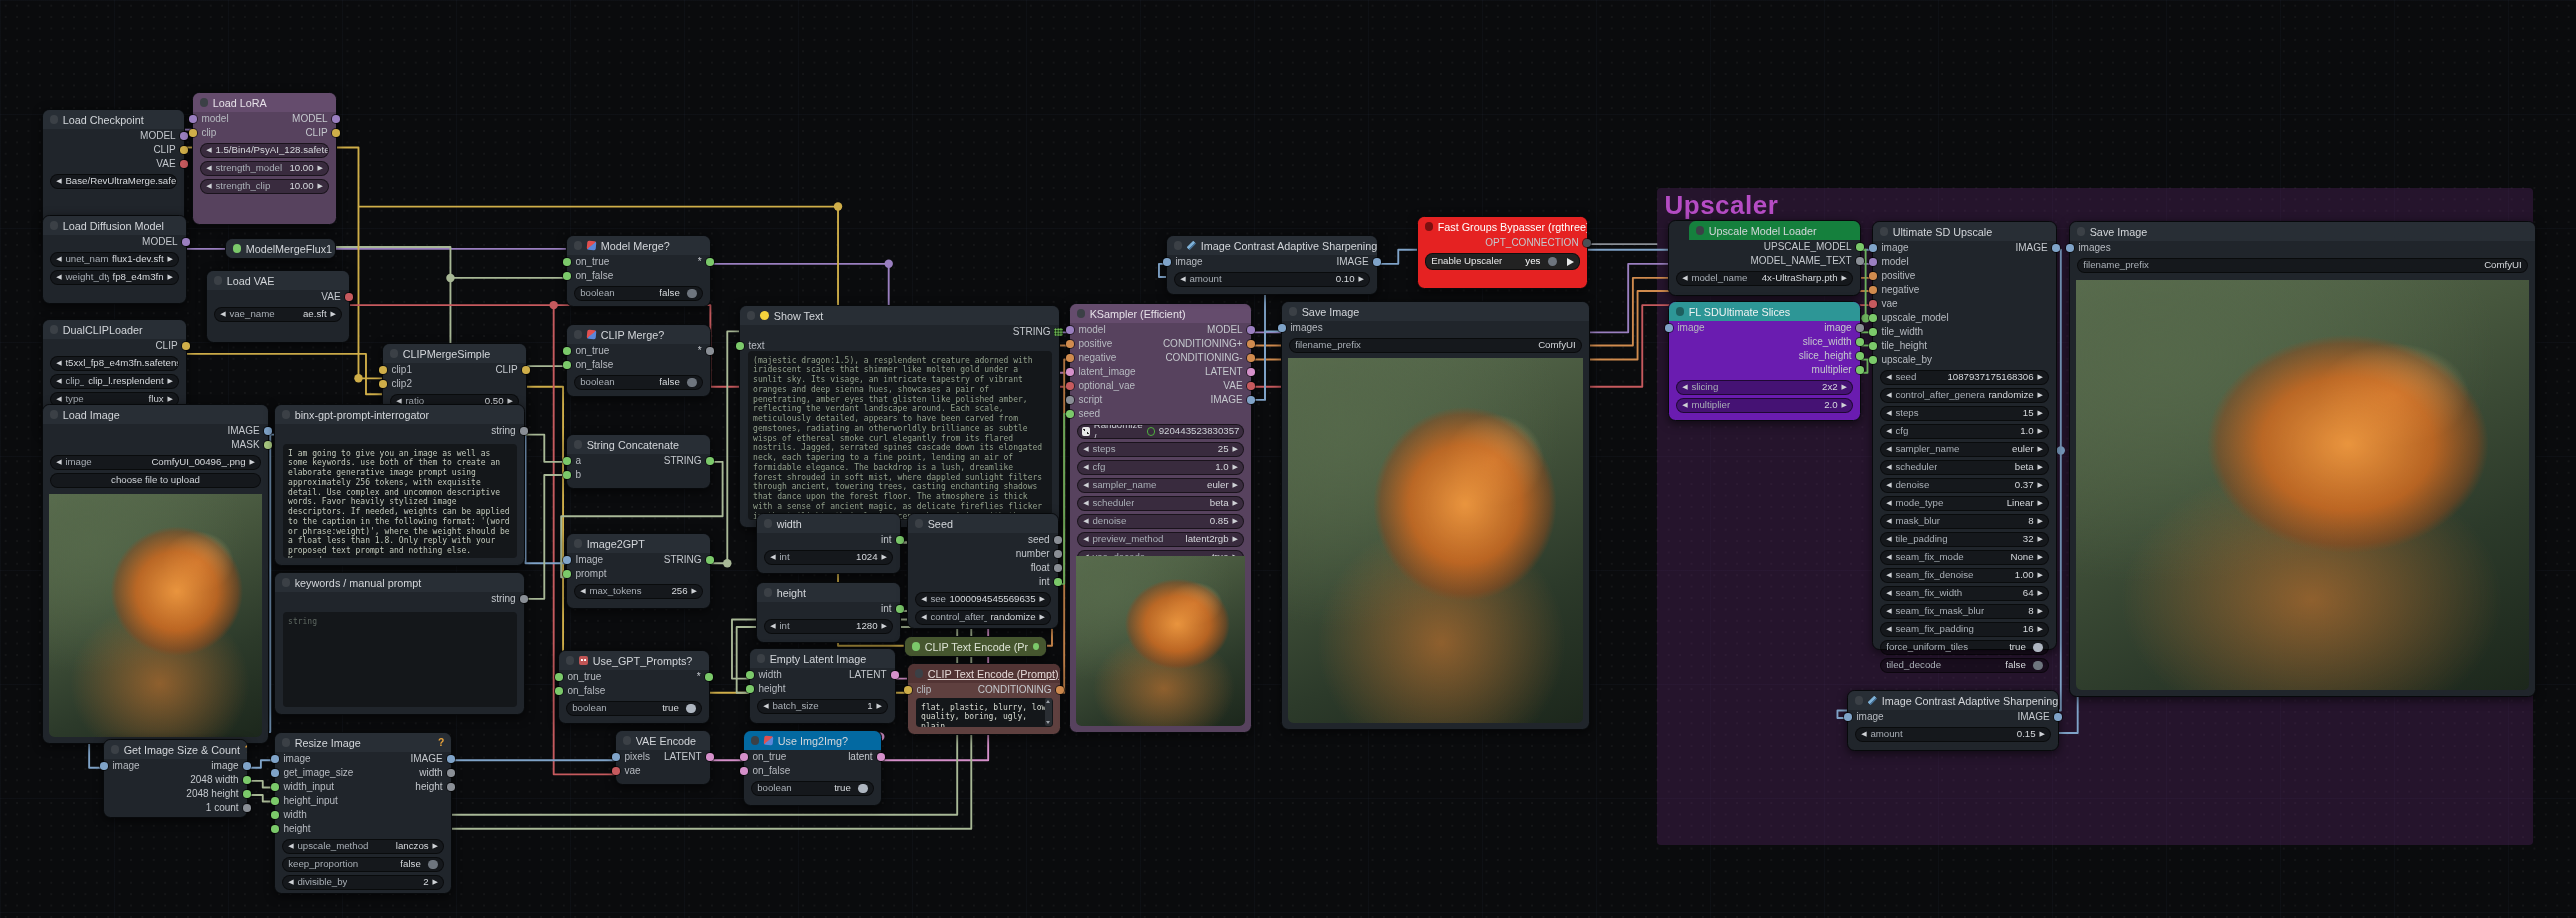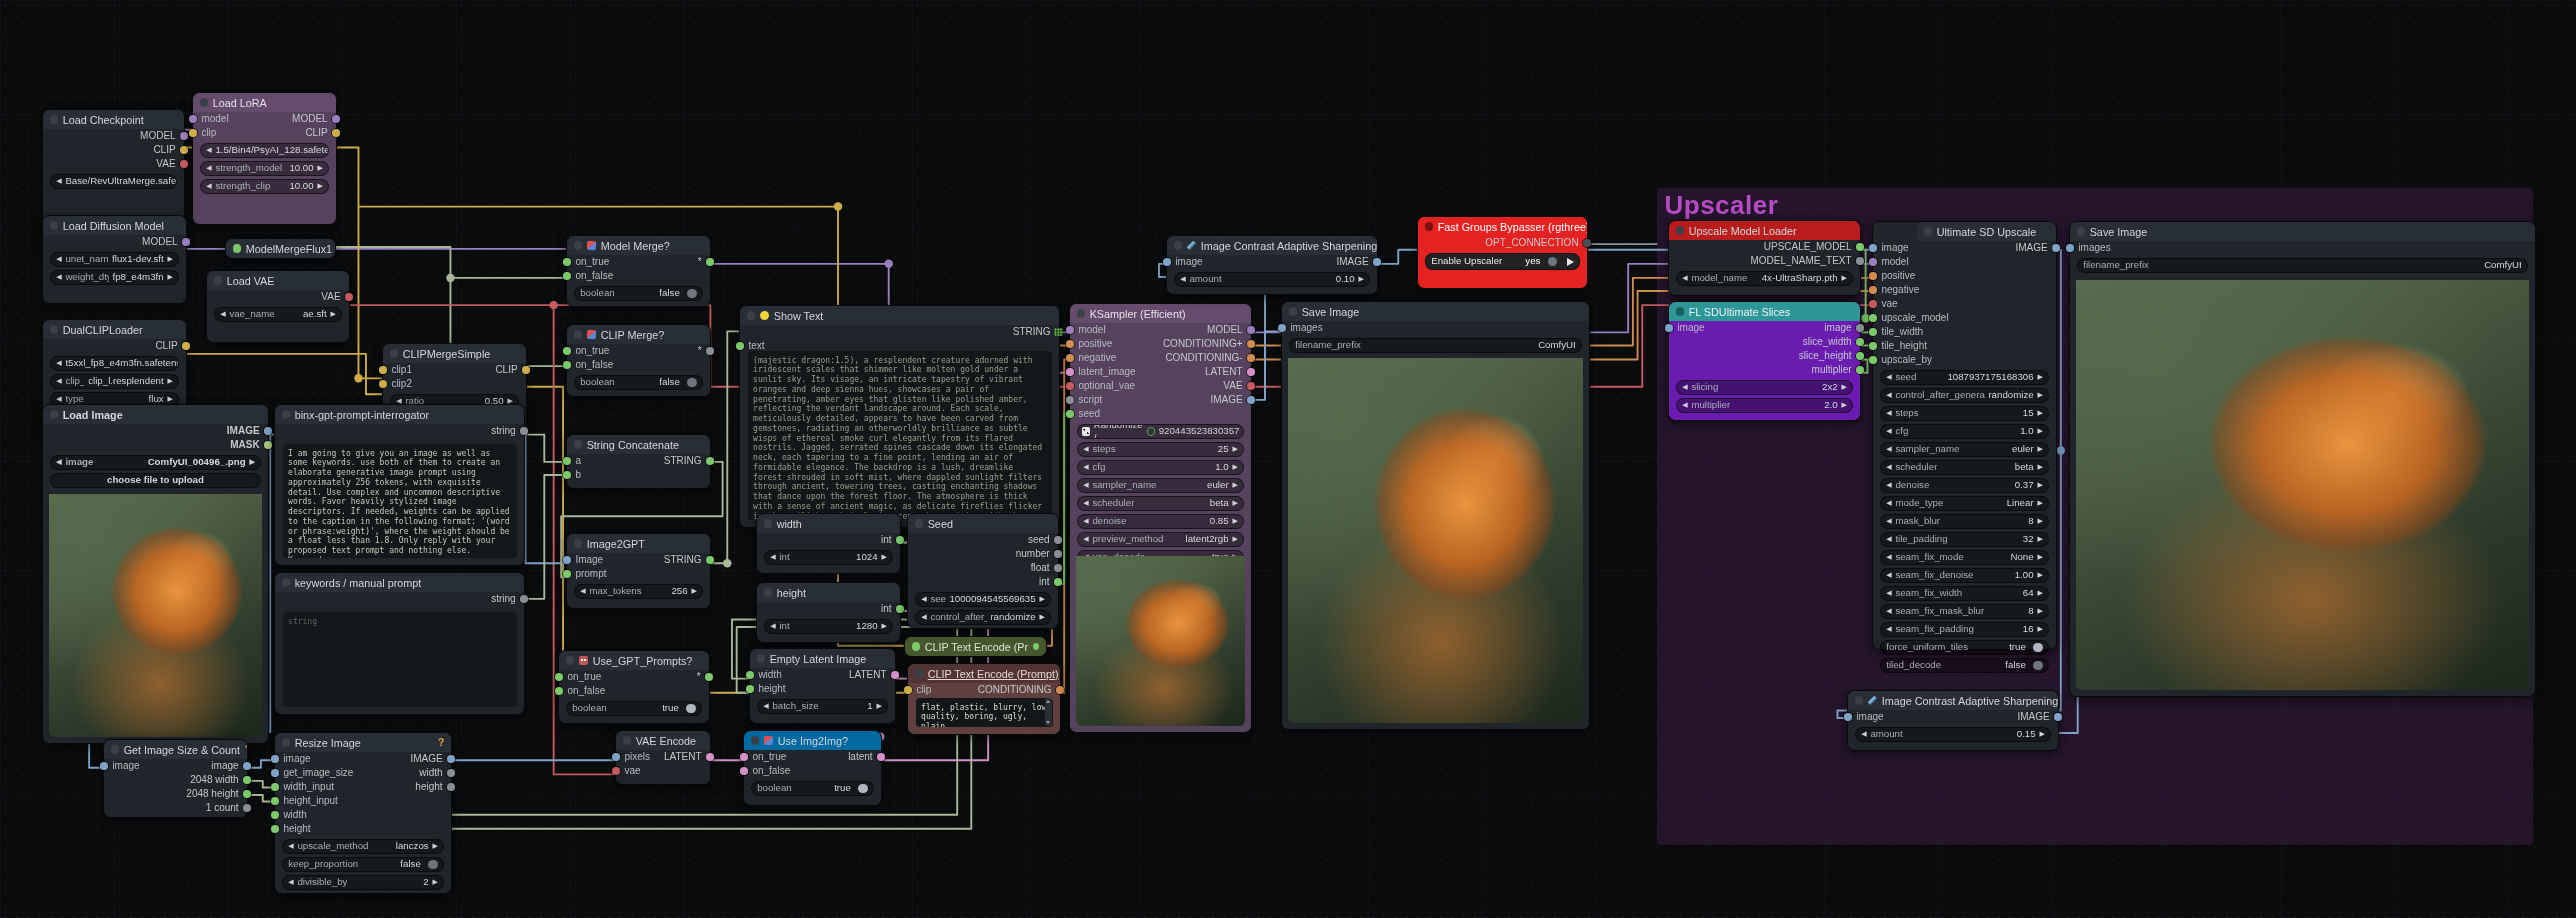--- a/index.html
+++ b/index.html
@@ -270,21 +270,21 @@
           <span class="dot in" style="background: rgb(207, 174, 73);"></span>
           <span class="il">clip2</span>
         </div>
         <div class="widget">
           <span class="arr">◀</span>
           <span class="wn">ratio</span>
           <span class="wv">0.50</span>
           <span class="arr">▶</span>
         </div>
       </div>
-      <div class="node" style="left: 42px; top: 404px; width: 225px; height: 338px; background: rgb(32, 37, 43); font-weight: bold;">
+      <div class="node" style="left: 42px; top: 404px; width: 225px; height: 338px; background: rgb(32, 37, 43);">
         <div class="hd" style="background: rgb(40, 46, 53); color: rgb(211, 214, 218);">
           <span class="cdot"></span>
           <span>Load Image</span>
         </div>
         <div class="row">
           <span class="dot out" style="background: rgb(127, 163, 200);"></span>
           <span class="ol">IMAGE</span>
         </div>
         <div class="row">
           <span class="dot out" style="background: rgb(168, 200, 127);"></span>
@@ -809,21 +809,21 @@
           <span class="dot in" style="background: rgb(127, 163, 200);"></span>
           <span class="il">images</span>
         </div>
         <div class="widget">
           <span class="wn">filename_prefix</span>
           <span class="wv">ComfyUI</span>
         </div>
         <div class="preview dragon-preview" style="top: 56px;"></div>
       </div>
       <div class="node" style="left: 1668px; top: 220px; width: 191px; height: 74px; background: rgb(32, 37, 43);">
-        <div class="hd" style="background: #b91c1c; color: rgb(211, 214, 218);">
+        <div class="hd" style="background: #15803d; color: rgb(211, 214, 218); margin-left: 20px;">
           <span class="cdot"></span>
           <span>Upscale Model Loader</span>
         </div>
         <div class="row">
           <span class="dot out" style="background: rgb(123, 201, 106);"></span>
           <span class="ol">UPSCALE_MODEL</span>
         </div>
         <div class="row">
           <span class="dot out" style="background: rgb(138, 143, 150);"></span>
           <span class="ol">MODEL_NAME_TEXT</span>
@@ -865,21 +865,21 @@
           <span class="arr">▶</span>
         </div>
         <div class="widget">
           <span class="arr">◀</span>
           <span class="wn">multiplier</span>
           <span class="wv">2.0</span>
           <span class="arr">▶</span>
         </div>
       </div>
       <div class="node" style="left: 1872px; top: 221px; width: 183px; height: 427px; background: rgb(32, 37, 43);">
-        <div class="hd" style="background: rgb(40, 46, 53); color: rgb(211, 214, 218); margin-left: 44px;">
+        <div class="hd" style="background: rgb(40, 46, 53); color: rgb(211, 214, 218);">
           <span class="cdot"></span>
           <span>Ultimate SD Upscale</span>
         </div>
         <div class="row">
           <span class="dot in" style="background: rgb(127, 163, 200);"></span>
           <span class="il">image</span>
           <span class="dot out" style="background: rgb(127, 163, 200);"></span>
           <span class="ol">IMAGE</span>
         </div>
         <div class="row">

